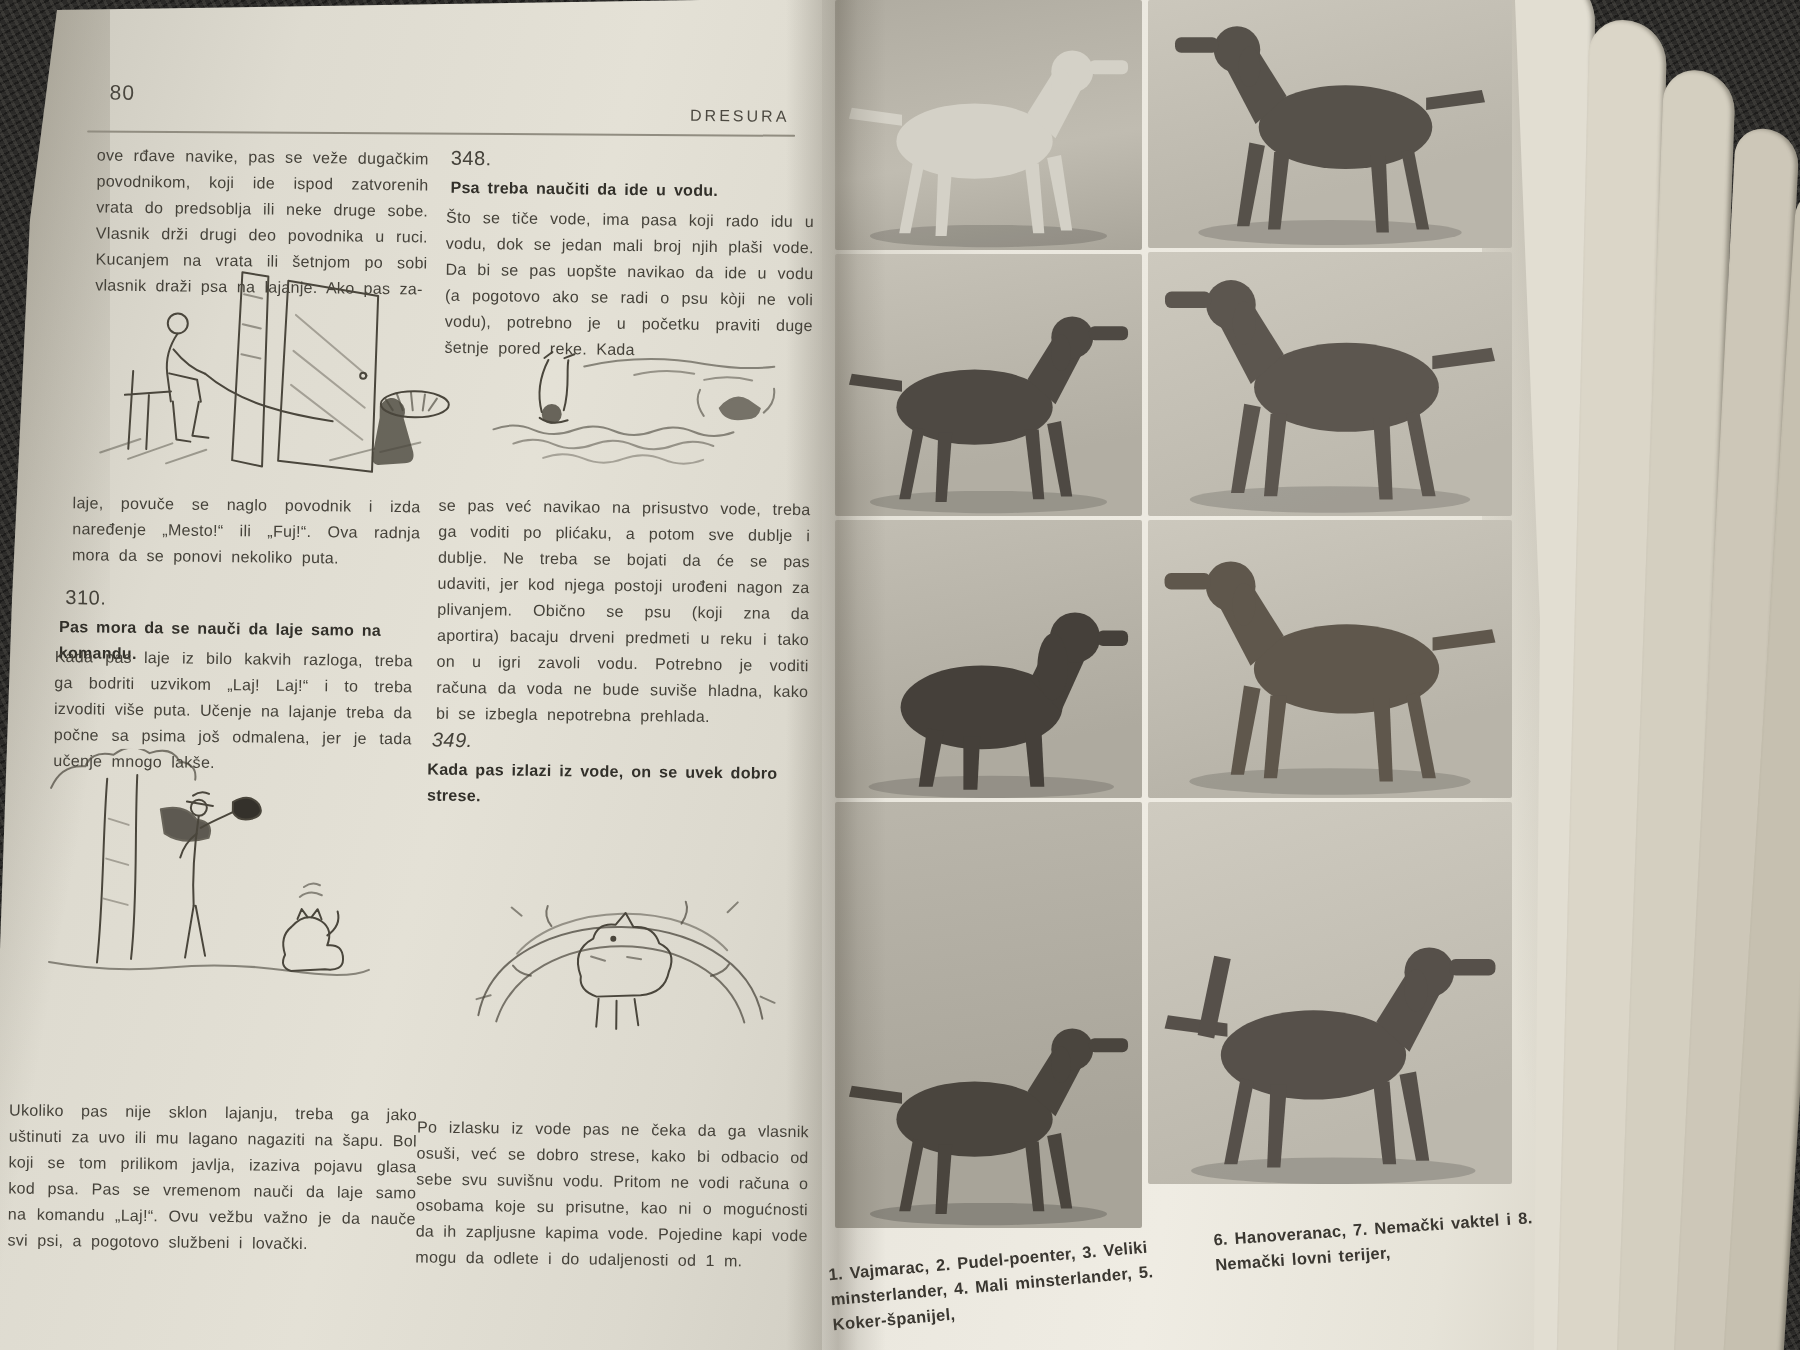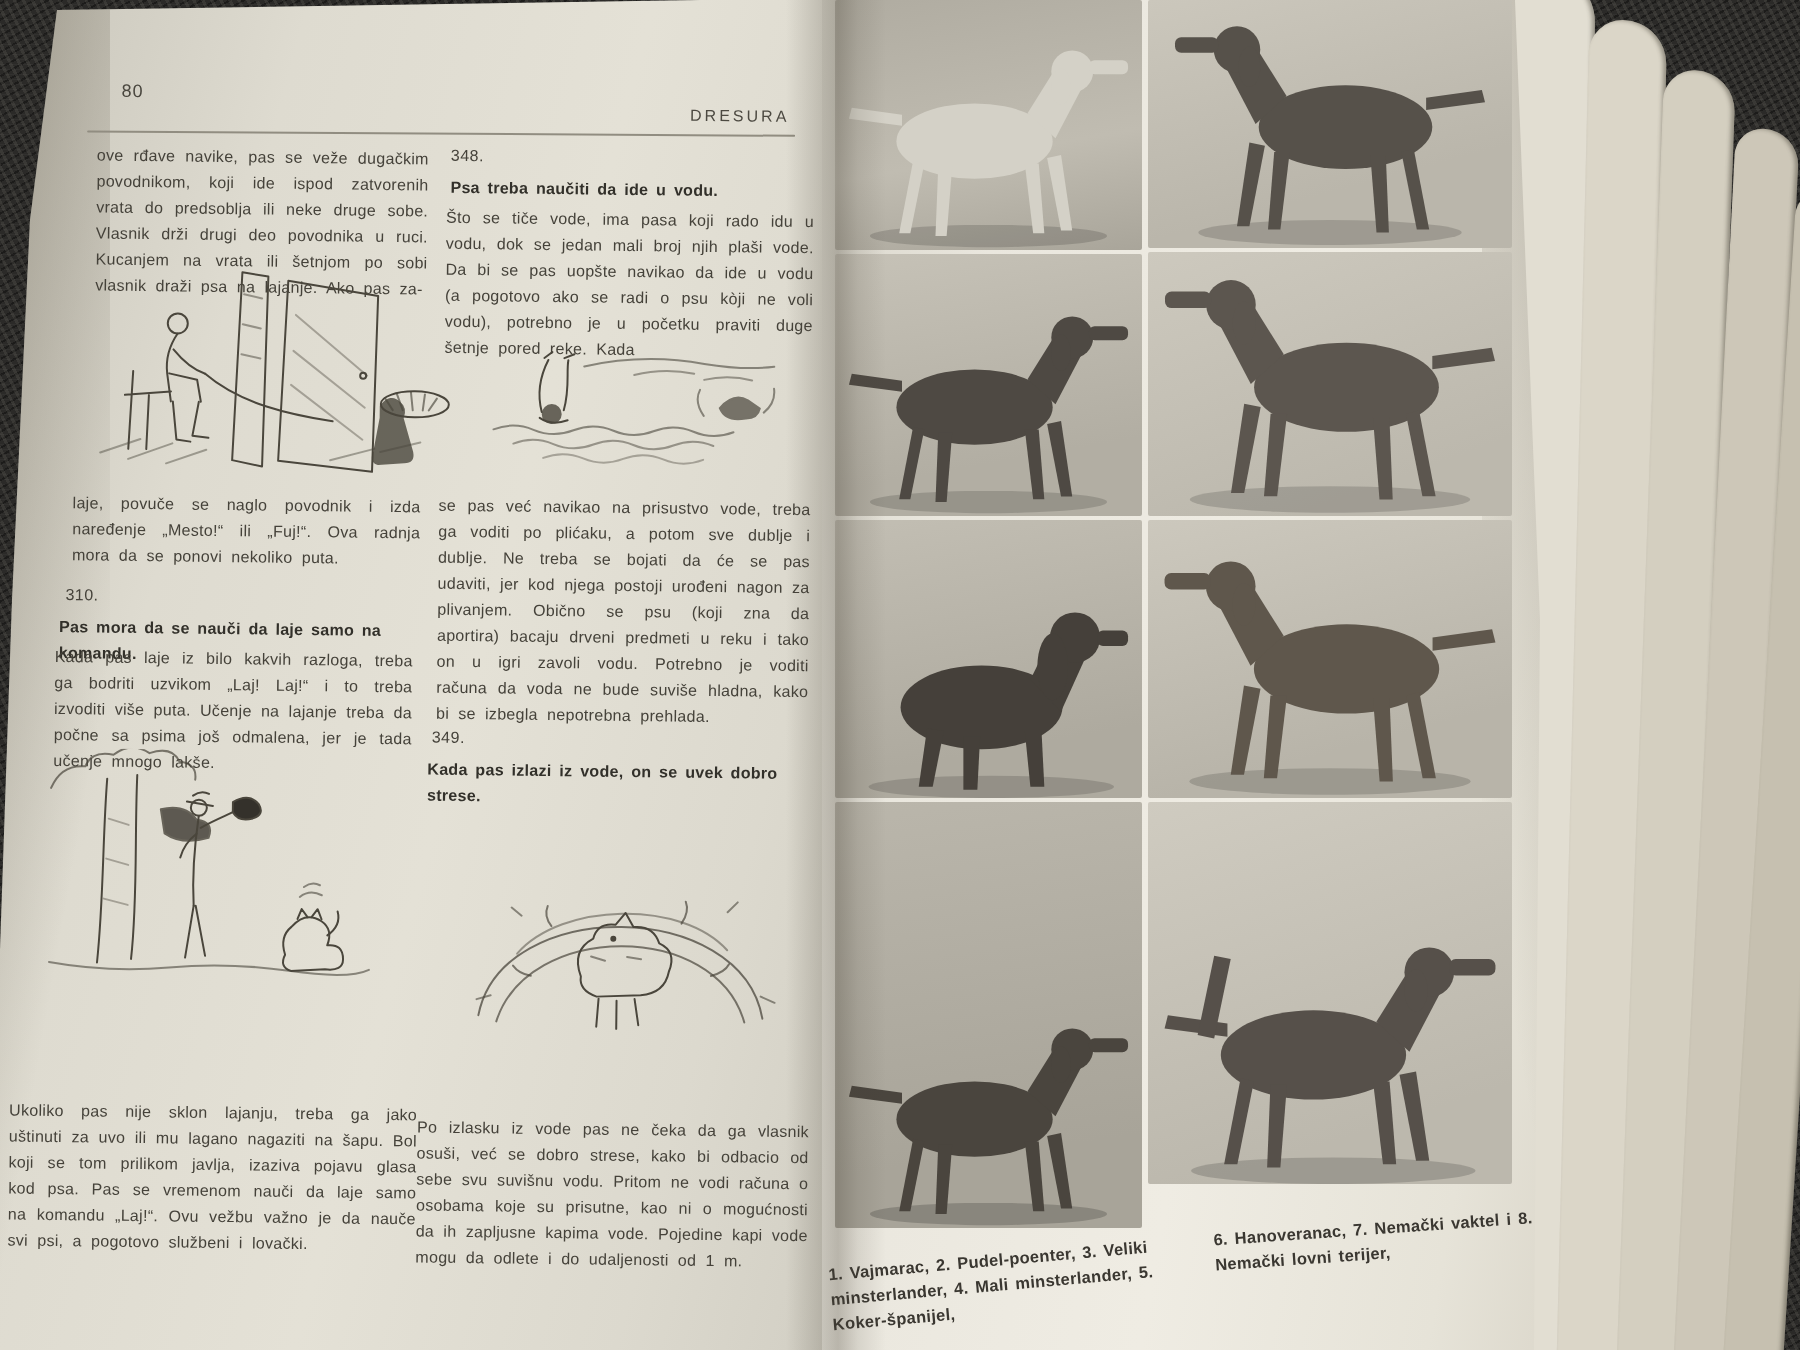--- a/index.html
+++ b/index.html
@@ -34,22 +34,22 @@
     clip-path:polygon(0 0,693px 0,718px 620px,712px 1350px,0 1350px);}
   #page-right .edgeshade{right:0;top:0;width:60px;height:1350px;
     background:linear-gradient(260deg,rgba(110,102,86,.35),rgba(0,0,0,0) 70%);}
   #gutter{left:786px;top:0;width:100px;height:1350px;
     background:linear-gradient(90deg,rgba(0,0,0,0) 0%,rgba(70,64,52,.30) 52%,rgba(70,64,52,.12) 72%,rgba(0,0,0,0) 100%);}
 
   
   .para{font-size:16px;line-height:26px;color:#45423a;text-align:justify;
         word-spacing:4.5px;letter-spacing:.3px;}
   .para.bold{font-weight:700;color:#32302a;text-align:left;word-spacing:3px;}
-  .secnum{font-size:16px;color:#45423a;letter-spacing:.5px;}
-  #pgnum{left:110px;top:80px;font-size:18px;color:#4a473f;letter-spacing:1px;padding-left:12px;}
+  .secnum{font-size:20px;color:#45423a;letter-spacing:.5px;}
+  #pgnum{left:110px;top:80px;font-size:21px;color:#4a473f;letter-spacing:1px;}
   #runhead{left:590px;top:99px;width:200px;text-align:right;font-size:16px;
            color:#4c4941;letter-spacing:3px;}
   #headrule{left:88px;top:128px;width:708px;height:2px;background:#918d81;
             transform:rotate(-.35deg);border-radius:2px;}
   #lp-content{left:0;top:0;width:830px;height:1350px;transform:rotate(.7deg);
               transform-origin:60px 60px;}
 
   .sketch{stroke:#4a463c;fill:none;stroke-width:2;stroke-linecap:round;stroke-linejoin:round;}
 
   
@@ -172,21 +172,21 @@
           <path d="M106 104 q12 8 28 2"></path>
           <path d="M60 116 q20 -8 40 0 t40 0 t40 0 t40 0 t40 0 t40 0" opacity=".6"></path>
           <path d="M80 130 q20 -8 40 0 t40 0 t40 0 t40 0 t40 0" opacity=".5"></path>
           <path d="M110 144 q20 -8 40 0 t40 0 t40 0 t40 0" opacity=".4"></path>
           <path d="M286 92 q14 -16 28 -8 l12 8 q-2 10 -14 10 q-20 4 -26 -10" fill="#4a463c" opacity=".7"></path>
           <path d="M270 100 q-10 -14 -4 -26 M330 96 q12 -10 10 -24" opacity=".6"></path>
         </g>
       </svg>
 
       <div class="abs para" style="left:444px;top:488px;width:372px;">se pas već navikao na prisustvo vode, treba ga voditi po plićaku, a potom sve dublje i dublje. Ne treba se bojati da će se pas udaviti, jer kod njega postoji urođeni nagon za plivanjem. Obično se psu (koji zna da aportira) bacaju drveni predmeti u reku i tako on u igri zavoli vodu. Potrebno je voditi računa da voda ne bude suviše hladna, kako bi se izbegla nepotrebna prehlada.</div>
-      <div class="abs secnum" style="left:440px;top:724px;">349.</div>
+      <div class="abs secnum" style="left:440px;top:724px;font-style:italic;">349.</div>
       <div class="abs para bold" style="left:436px;top:752px;width:392px;">Kada pas izlazi iz vode, on se uvek dobro strese.</div>
 
       <svg class="abs" style="left:442px;top:800px;" width="380" height="268" viewBox="0 0 380 268">
         <g class="sketch">
           <path d="M48 210 C70 90 310 90 332 210" opacity=".75"></path>
           <path d="M66 216 C96 116 284 112 314 214" opacity=".7"></path>
           <path d="M86 148 C130 96 250 92 296 142" opacity=".5"></path>
           <path d="M120 120 q-8 -10 -4 -20 M250 116 q8 -12 4 -22 M100 170 q-12 -2 -18 -10 M280 168 q14 -4 18 -12" opacity=".7"></path>
           <path d="M150 170 q-10 -26 12 -38 q4 -16 22 -14 l10 -12 8 14 q20 -2 26 16 q18 8 10 28 q-4 22 -28 24 l-44 2 q-18 -6 -16 -20 z"></path>
           <path d="M168 192 l-2 28 M186 194 l0 28 M204 192 l4 26"></path>

